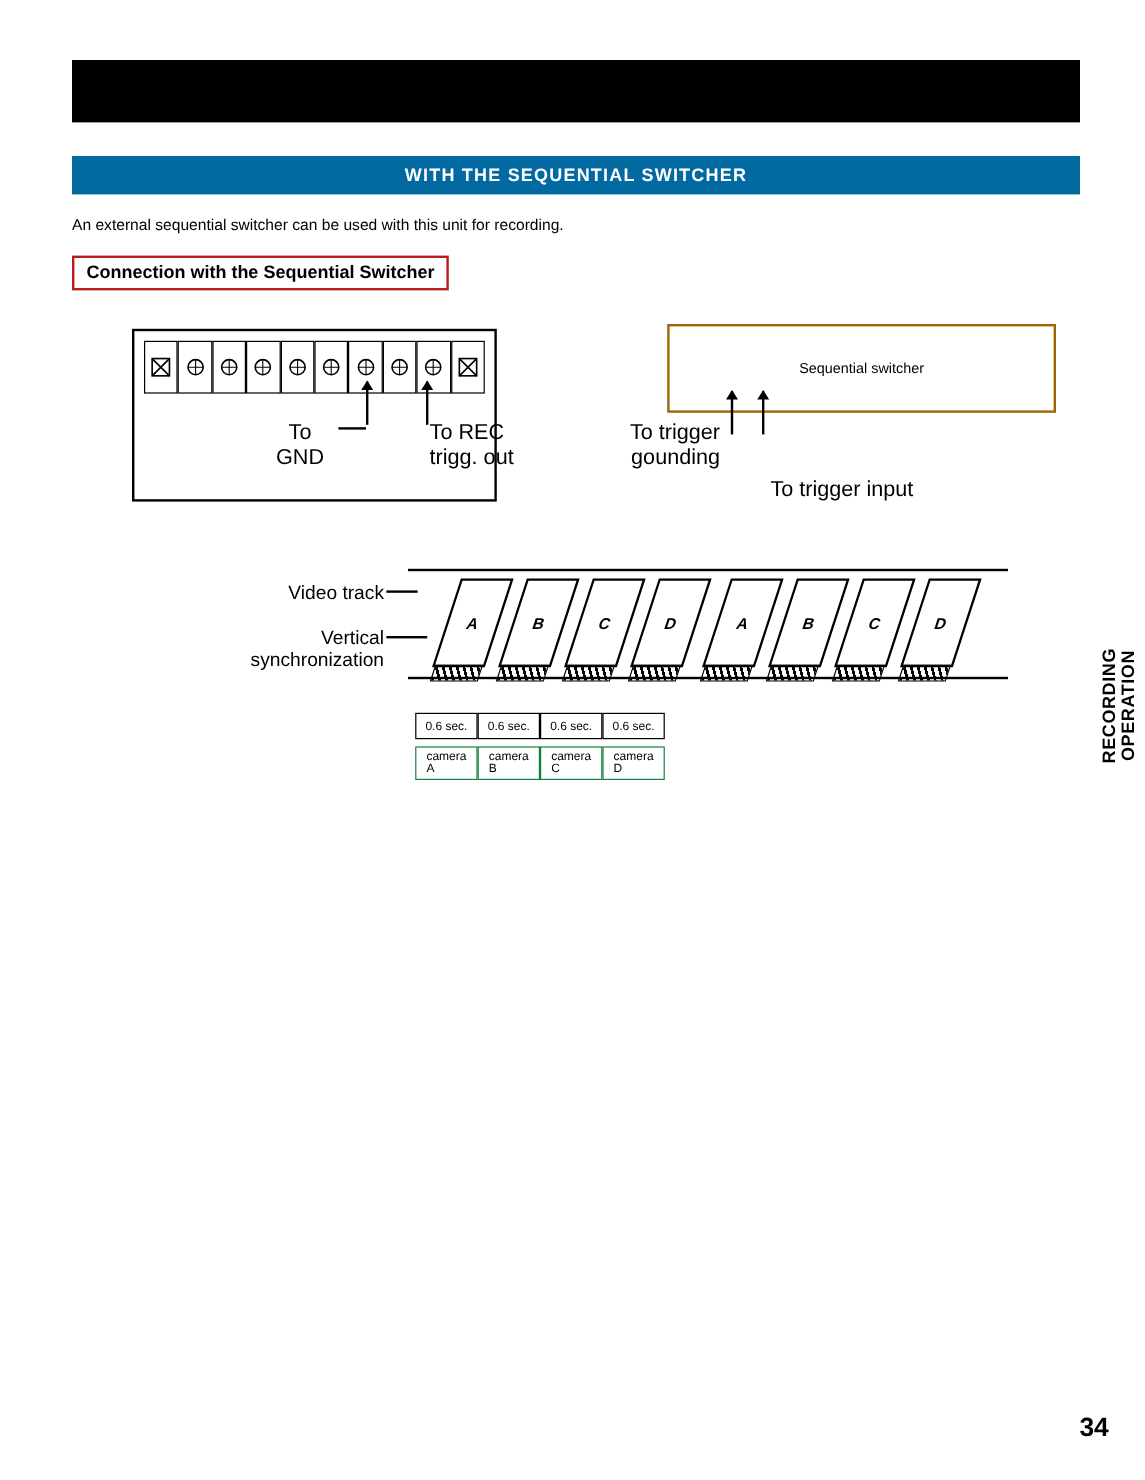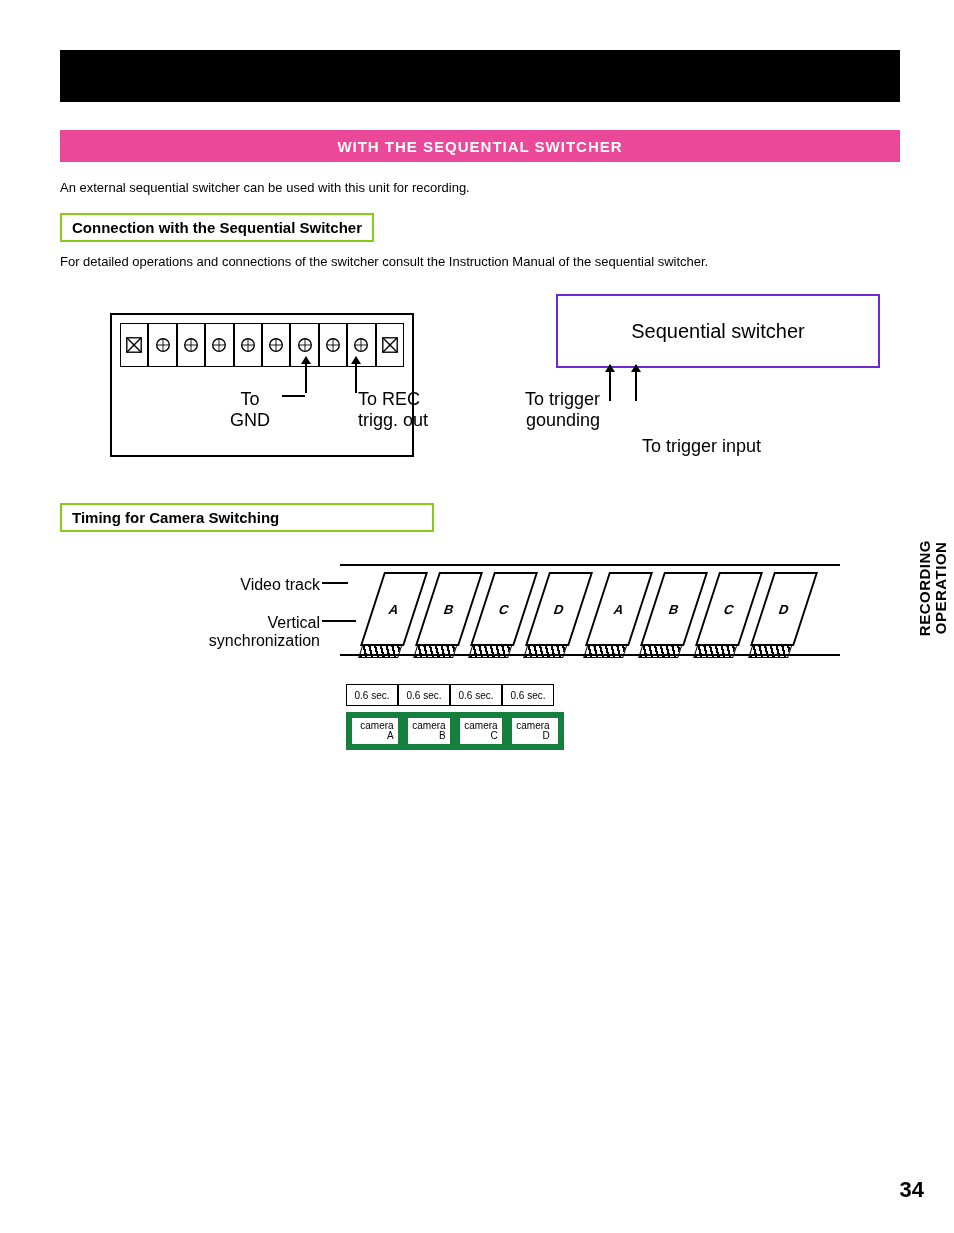--- a/index.html
+++ b/index.html
@@ -18,37 +18,37 @@
     top: 50px;
     width: 840px;
   }
   .black-bar {
     height: 52px;
     background: #000;
     margin-bottom: 28px;
   }
   .title-strip {
     height: 32px;
-    background: #ec4899;
+    background: #0369a1;
     color: #fff;
     font-weight: bold;
     font-size: 15px;
     letter-spacing: 1px;
     display: flex;
     align-items: center;
     justify-content: center;
     margin-bottom: 18px;
   }
   .intro {
     font-size: 13px;
     margin-bottom: 18px;
   }
   .section-box {
     display: inline-block;
-    border: 2px solid #84cc16;
+    border: 2px solid #b91c1c;
     padding: 4px 10px 4px 10px;
     font-weight: bold;
     font-size: 15px;
     margin-bottom: 12px;
   }
   .para {
     font-size: 13px;
     margin-bottom: 24px;
   }
   
@@ -78,28 +78,28 @@
     flex: 1;
     border: 1px solid #000;
     display: flex;
     align-items: center;
     justify-content: center;
   }
   .conn-cell svg { width: 18px; height: 18px; }
   .switcher-box {
     position: absolute;
     right: 0;
-    top: 1px;
+    top: 16px;
     width: 320px;
     height: 70px;
-    border: 2px solid #6d28d9;
-    display: flex;
-    align-items: center;
-    justify-content: center;
-    font-size: 20px;
+    border: 2px solid #a16207;
+    display: flex;
+    align-items: center;
+    justify-content: center;
+    font-size: 12px;
   }
   .label {
     position: absolute;
     font-size: 18px;
     text-align: center;
     line-height: 1.15;
   }
   .vline {
     position: absolute;
     width: 2px;
@@ -157,26 +157,26 @@
     border: 1px solid #000;
     display: flex;
     align-items: center;
     justify-content: center;
     font-size: 10px;
   }
   .ccell {
     position: absolute;
     width: 50px;
     height: 26px;
-    border: 6px solid #15803d;
+    border: 1px solid #15803d;
     display: flex;
     align-items: center;
     justify-content: center;
     font-size: 10px;
-    text-align: right;
+    text-align: left;
     line-height: 1.05;
   }
   .bullets {
     font-size: 13px;
     padding-left: 22px;
   }
   .bullets li { margin-bottom: 4px; }
   .page-num {
     position: absolute;
     right: 30px;
@@ -200,21 +200,20 @@
 </head>
 <body>
 
 <div class="page">
   <div class="black-bar"></div>
   <div class="title-strip">WITH THE SEQUENTIAL SWITCHER</div>
 
   <div class="intro">An external sequential switcher can be used with this unit for recording.</div>
 
   <div class="section-box">Connection with the Sequential Switcher</div>
-  <div class="para">For detailed operations and connections of the switcher consult the Instruction Manual of the sequential switcher.</div>
 
   
   <div class="diagram1">
     <div class="unit-box">
       <div class="conn-strip">
         <div class="conn-cell">
             <svg viewBox="0 0 20 20">
               <rect x="2" y="2" width="16" height="16" fill="none" stroke="#000" stroke-width="1.5"></rect>
               <line x1="2" y1="2" x2="18" y2="18" stroke="#000" stroke-width="1.5"></line>
               <line x1="18" y1="2" x2="2" y2="18" stroke="#000" stroke-width="1.5"></line>
@@ -295,21 +294,20 @@
     <div class="label" style="left:298px; top:96px; width:70px; text-align:left; white-space:pre;">To REC
 trigg. out</div>
 
     <div class="vline arrow-up" style="left:549px; top:72px; height:36px;"></div>
     <div class="label" style="left:410px; top:96px; width:130px; text-align:right;">To trigger gounding</div>
 
     <div class="vline arrow-up" style="left:575px; top:72px; height:36px;"></div>
     <div class="label" style="left:582px; top:96px; width:120px; text-align:left;margin-top:47px;">To trigger input</div>
   </div>
 
-  <div class="section-box" style="width:350px;">Timing for Camera Switching</div>
 
   
   <div class="diagram2">
     <div class="hline" style="left:200px; top:10px; width:500px;"></div>
     <div class="hline" style="left:200px; top:100px; width:500px;"></div>
 
     <div class="d2-lbl" style="left:60px; top:22px; width:120px;">Video track</div>
     <div class="hline" style="left:182px; top:28px; width:26px;"></div>
     <div class="d2-lbl" style="left:20px; top:60px; width:160px;">Vertical synchronization</div>
     <div class="hline" style="left:182px; top:66px; width:34px;"></div>

